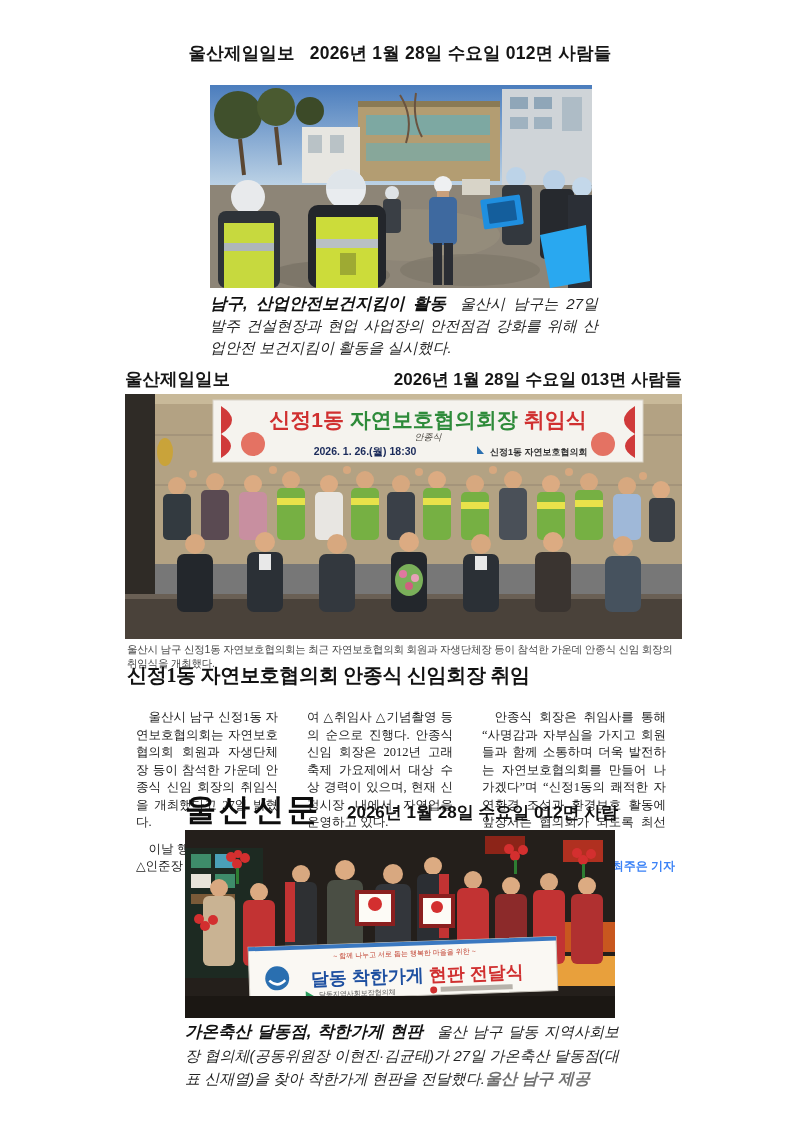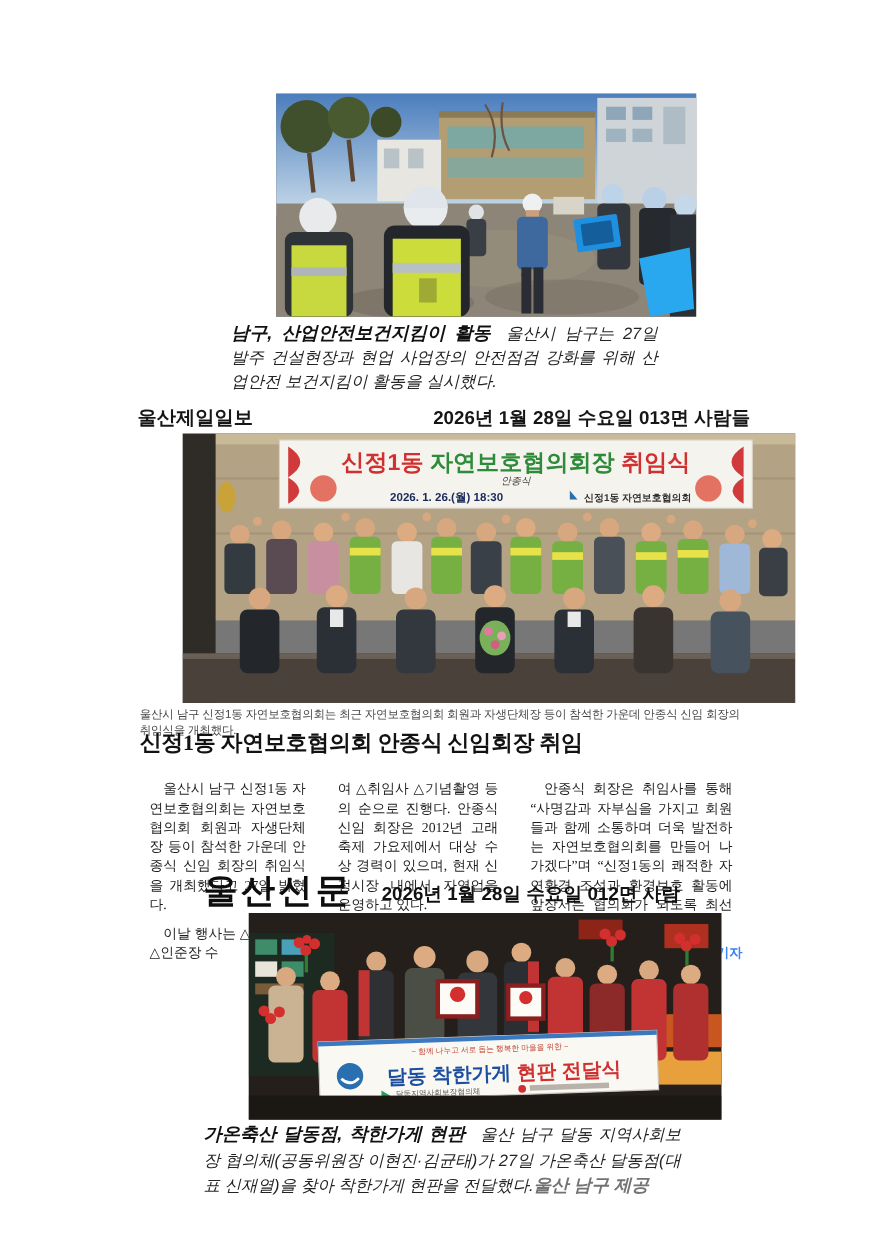--- a/index.html
+++ b/index.html
@@ -13,21 +13,21 @@
   .hdr1 .sp{margin:0 5px;}
   .hdr2{position:absolute;top:367px;left:125px;width:557px;display:flex;
     justify-content:space-between;align-items:baseline;font-weight:700;color:#161616;}
   .hdr2 .paper{font-size:17.5px;}
   .hdr2 .edition{font-size:17px;}
   .hdr3{position:absolute;top:789px;left:185px;width:470px;display:flex;
     align-items:center;gap:26px;color:#111;}
   .hdr3 .logo{font-size:31px;font-weight:900;letter-spacing:3px;color:#0d0d0d;}
   .hdr3 .edition{font-size:17px;font-weight:700;padding-top:4px;}
   
-  .photo{position:absolute;overflow:hidden;background:#777;margin-left:41px;}
+  .photo{position:absolute;overflow:hidden;background:#777;}
   .photo svg{display:block;}
   #photo1{left:210px;top:85px;width:382px;height:203px;}
   #photo2{left:125px;top:394px;width:557px;height:245px;}
   #photo3{left:185px;top:830px;width:430px;height:188px;}
   
   .cap{position:absolute;font-size:15px;line-height:22px;color:#242424;text-align:justify;font-style:italic;}
   #caption1{left:210px;top:292px;width:388px;}
   #caption3{left:185px;top:1020px;width:434px;line-height:23.5px;}
   .cap .lead{font-weight:700;font-size:16.5px;margin-right:14px;color:#111;}
   .cap .credit{font-weight:700;font-size:16px;margin-left:0;color:#737373;}
@@ -44,20 +44,23 @@
   #article2-body p{margin:9px;}
   #article2-body p.ind{text-indent:1em;}
   .reporter{display:block;text-align:right;font-family:"Liberation Sans",sans-serif;
     font-weight:700;font-size:12px;margin-top:0;color:#3b82f6;}
 </style>
 </head>
 <body>
 
 <div class="page">
 
+  <div class="hdr1">
+    <span>울산제일일보</span><span class="sp"> </span><span>2026년 1월 28일 수요일 012면 사람들</span>
+  </div>
 
   <div id="photo1" class="photo">
     <svg width="382" height="203" viewBox="0 0 382 203">
       <defs>
         <linearGradient id="sky1" x1="0" y1="0" x2="0" y2="1">
           <stop offset="0" stop-color="#4b7dbd"></stop>
             <stop offset="1" stop-color="#c9dcea"></stop>
         </linearGradient>
       </defs>
       <rect x="0" y="0" width="382" height="112" fill="url(#sky1)"></rect>

